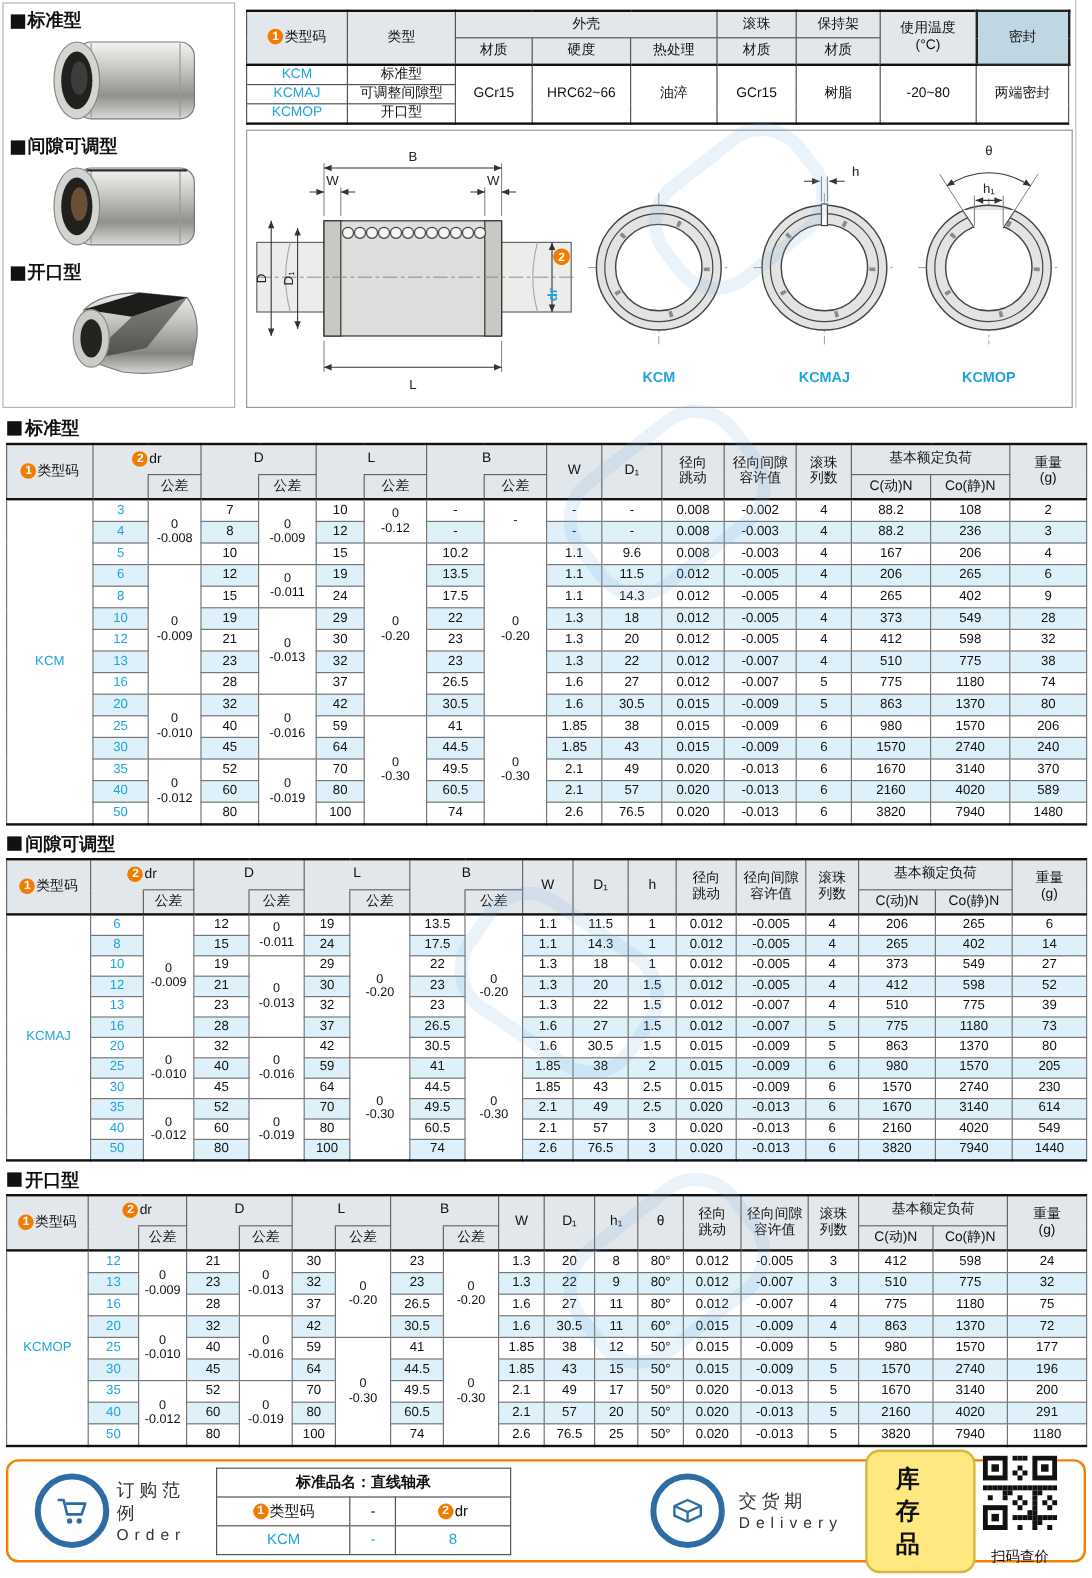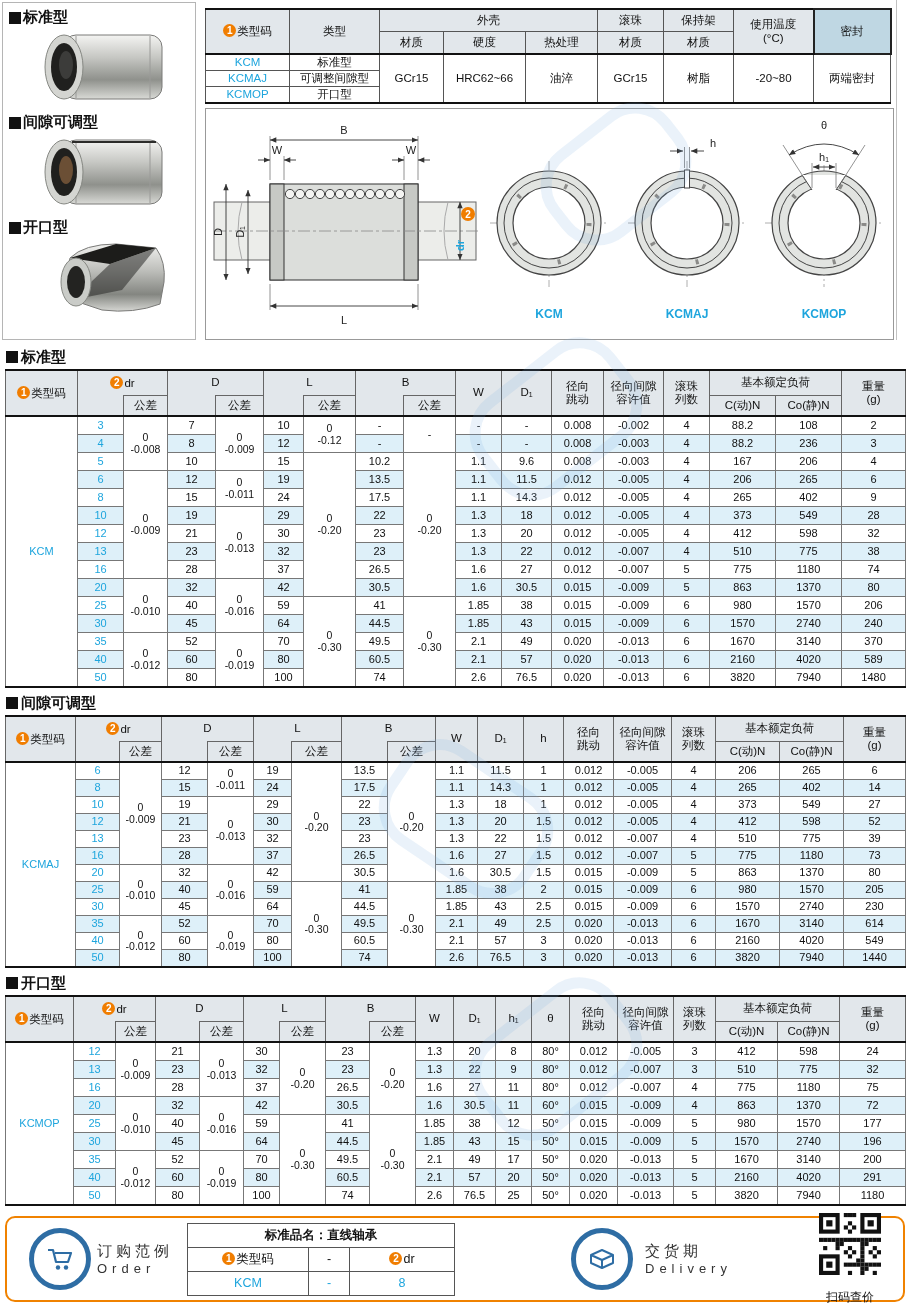--- a/index.html
+++ b/index.html
@@ -1137,20 +1137,21 @@
     <div class="icon-circle">
       <svg width="30" height="30" viewBox="0 0 30 30">
         <path d="M4 11 L15 6 L26 11 L15 16 Z" fill="none" stroke="#2e6da4" stroke-width="2" stroke-linejoin="round"></path>
         <path d="M4 11 V19 L15 24 V16 M26 11 V19 L15 24" fill="none" stroke="#2e6da4" stroke-width="2" stroke-linejoin="round"></path>
       </svg>
     </div>
     <div>
       <div class="cap-cn">交货期</div>
       <div class="cap-en">Delivery</div>
     </div>
+    <div class="stock-btn">库存品</div>
   </div>
   <div class="qr-wrap">
     <svg id="qr" width="62" height="62" viewBox="0 0 60 60" style="display:block;margin:0 auto;">
         <rect x="0" y="0" width="60" height="60" fill="#fff"></rect>
         <rect x="0" y="0" width="20" height="20" fill="#111"></rect>
         <rect x="4" y="4" width="12" height="12" fill="#fff"></rect>
         <rect x="7" y="7" width="6" height="6" fill="#111"></rect>
         <rect x="40" y="0" width="20" height="20" fill="#111"></rect>
         <rect x="44" y="4" width="12" height="12" fill="#fff"></rect>
         <rect x="47" y="7" width="6" height="6" fill="#111"></rect>

